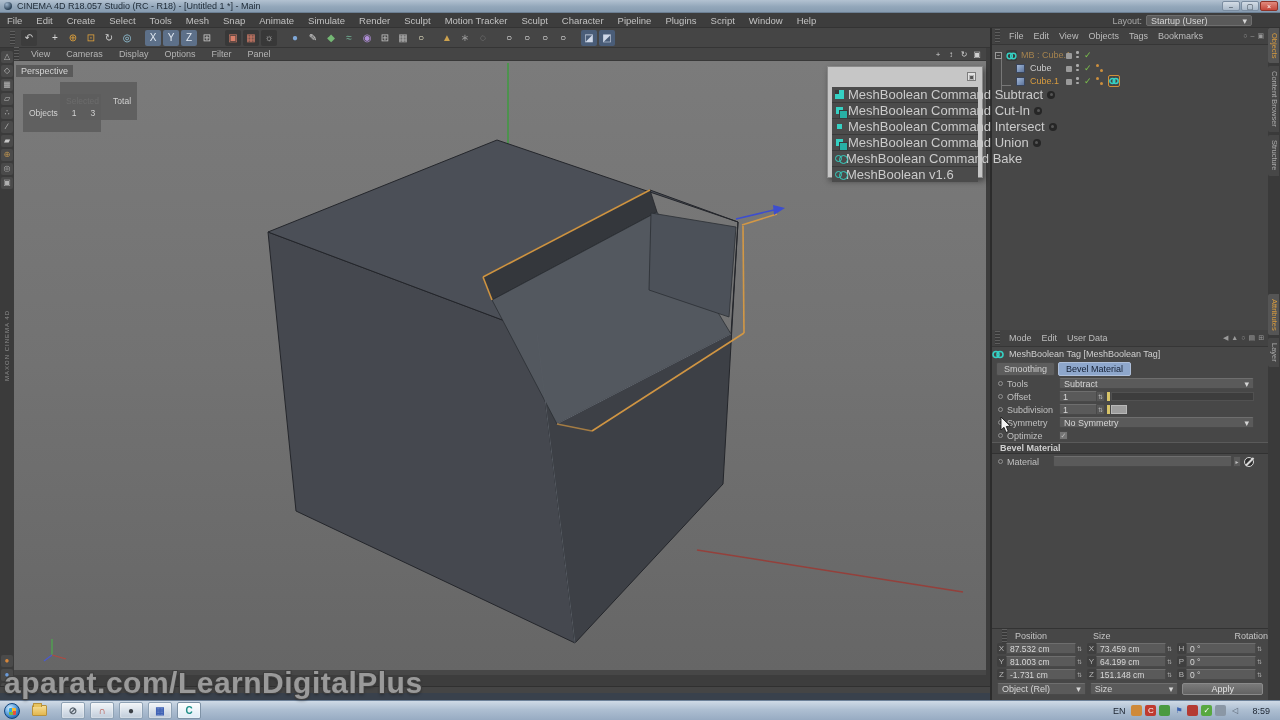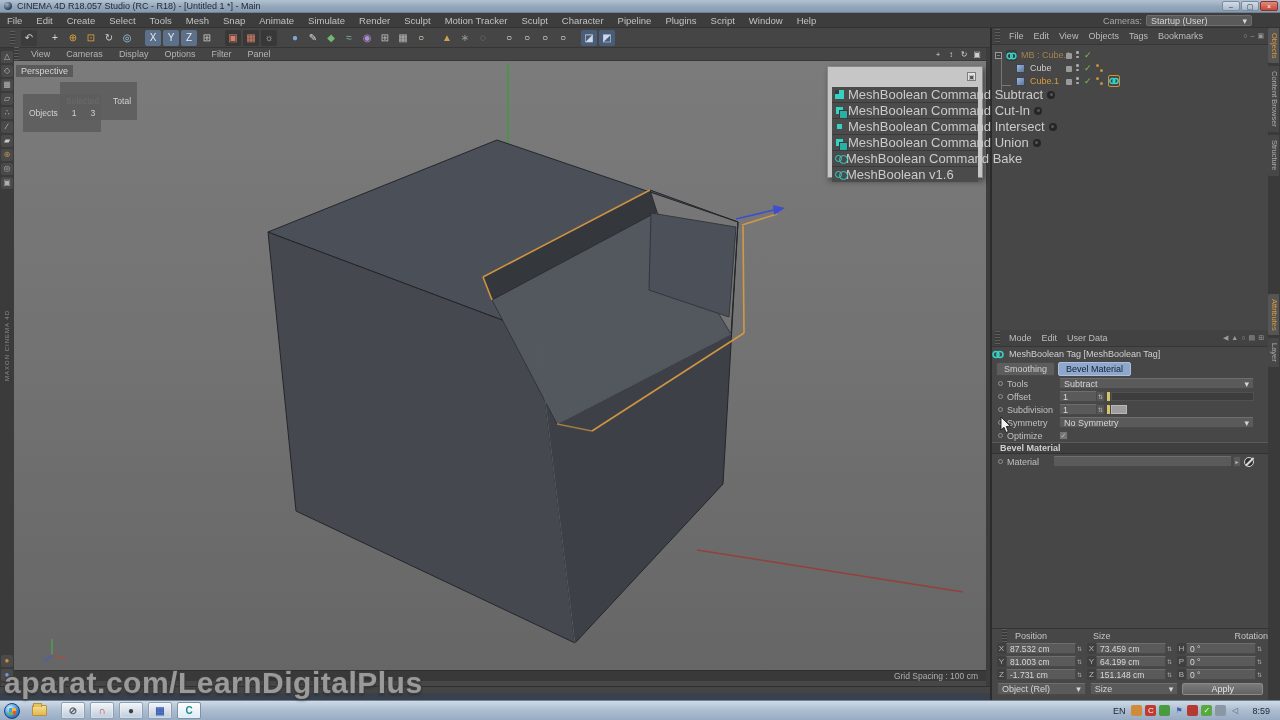--- a/index.html
+++ b/index.html
@@ -234,21 +234,21 @@
     <span data-name="menu-motion-tracker">Motion Tracker</span>
     <span data-name="menu-mograph">Sculpt</span>
     <span data-name="menu-character">Character</span>
     <span data-name="menu-pipeline">Pipeline</span>
     <span data-name="menu-plugins">Plugins</span>
     <span data-name="menu-script">Script</span>
     <span data-name="menu-window">Window</span>
     <span data-name="menu-help">Help</span>
   </div>
 <div id="layoutbox" class="abs" style="right:0;top:13px;height:15px;display:flex;align-items:center;gap:4px;padding-right:14px;">
-  <span id="layout-label" data-name="layout-label">Cameras:</span>
+  <span id="layout-label" data-name="layout-label">Layout:</span>
   <span id="layout-select" data-name="layout-select">
     <span data-name="layout-value">Startup (User)</span>
     <span data-name="chevron-down-icon">▾</span>
   </span>
 </div>
 
 <div id="toolbar" data-name="main-toolbar">
   <span class="grip" data-name="toolbar-grip" style="width:5px;height:14px;border-radius:0;"></span>
 <span data-name="undo-icon" style="color: rgb(208, 208, 208); background: rgb(60, 60, 60);">↶</span>
     <span data-name="live-selection-icon" style="color: rgb(216, 216, 216); margin-left: 8px;">+</span>
@@ -360,23 +360,20 @@
     <div class="hudbox" id="hud1" data-name="hud-header">
       <span data-name="hud-selected-label">Selected</span>
       <span data-name="hud-total-label">Total</span>
     </div>
     <div class="hudbox" id="hud2" data-name="hud-objects">
       <span data-name="hud-objects-label">Objects</span>
       <span data-name="hud-selected-count">1</span>
       <span data-name="hud-total-count">3</span>
     </div>
   </div>
-  <div id="vp-grid" data-name="grid-spacing-bar">
-    <span data-name="grid-spacing-value">Grid Spacing : 100 cm</span>
-  </div>
   <div id="vp-sub" data-name="viewport-footer"></div>
 </div>
 
 <div id="bstrip1" data-name="timeline-strip"></div>
 <div id="bstrip2" data-name="bottom-divider"></div>
 
 <div id="palette" data-name="meshboolean-palette">
   <span id="palette-pin" data-name="palette-pin-icon">▣</span>
   <div id="palette-body">
     <div class="prow" data-name="palette-item-subtract">

